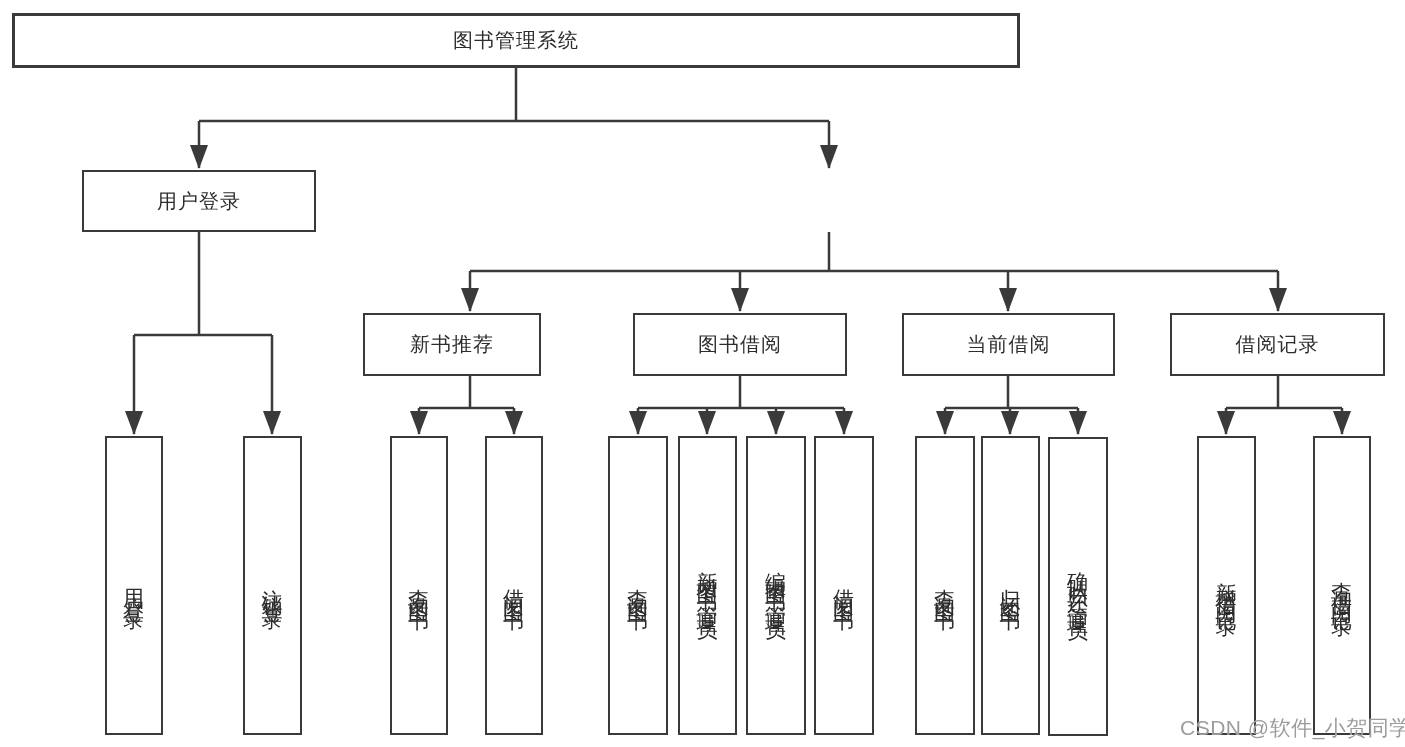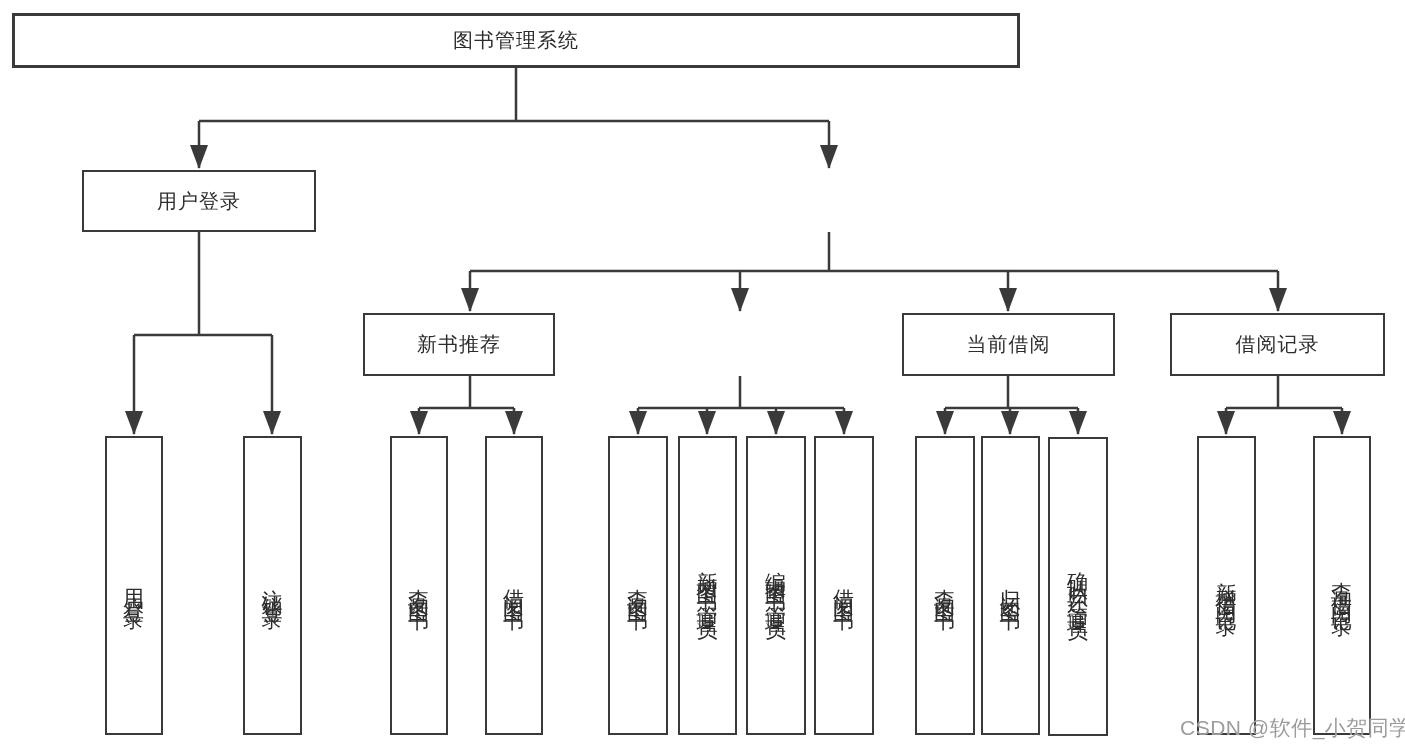--- a/index.html
+++ b/index.html
@@ -87,21 +87,22 @@
       <line x1="1078" y1="408" x2="1078" y2="434" marker-end="url(#arw)"></line>
       <line x1="1226" y1="408" x2="1226" y2="434" marker-end="url(#arw)"></line>
       <line x1="1342" y1="408" x2="1342" y2="434" marker-end="url(#arw)"></line>
     </g>
   </svg>
 
   <div class="node h root" style="left:12px; top:13px; width:1008px; height:55px;">图书管理系统</div>
 
   <div class="node h" style="left:82px; top:170px; width:234px; height:62px;">用户登录</div>
 
-  <div class="node h" style="left:363px; top:313px; width:192px; height:63px;">新书推荐</div>
+  <div class="node h" style="left:363px; top:313px; width:178px; height:63px;">新书推荐</div>
+  <div class="node h" style="left:633px; top:313px; width:214px; height:63px;">图书借阅</div>
   <div class="node h" style="left:902px; top:313px; width:213px; height:63px;">当前借阅</div>
   <div class="node h" style="left:1170px; top:313px; width:215px; height:63px;">借阅记录</div>
 
   <div class="node v" style="left:105px; top:436px; width:58px; height:299px;">用户登录</div>
   <div class="node v" style="left:243px; top:436px; width:59px; height:299px;">注销登录</div>
 
   <div class="node v" style="left:390px; top:436px; width:58px; height:299px;">查询图书</div>
   <div class="node v" style="left:485px; top:436px; width:58px; height:299px;">借阅图书</div>
 
   <div class="node v" style="left:608px; top:436px; width:60px; height:299px;">查询图书</div>

